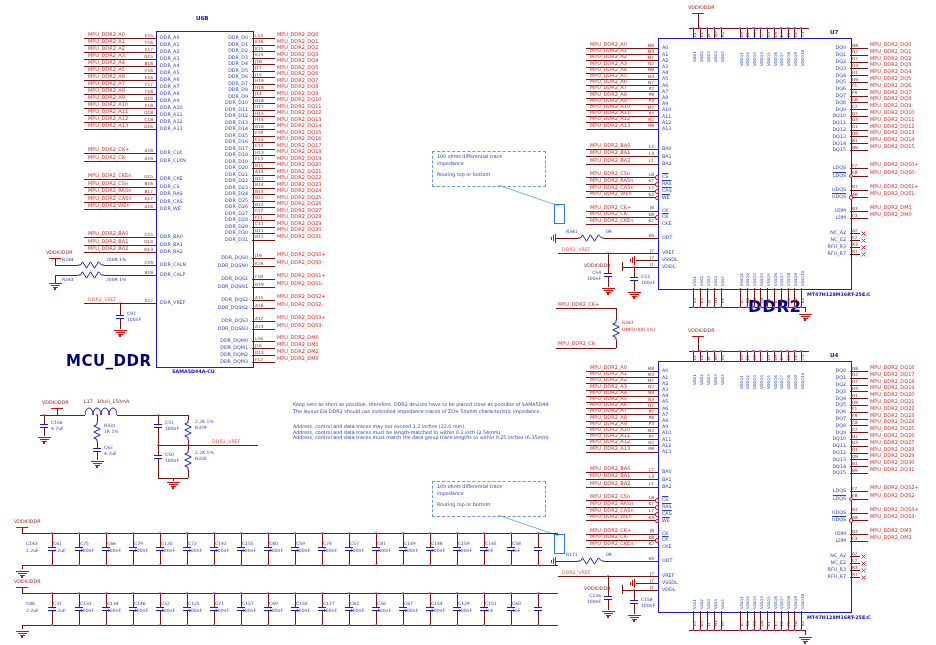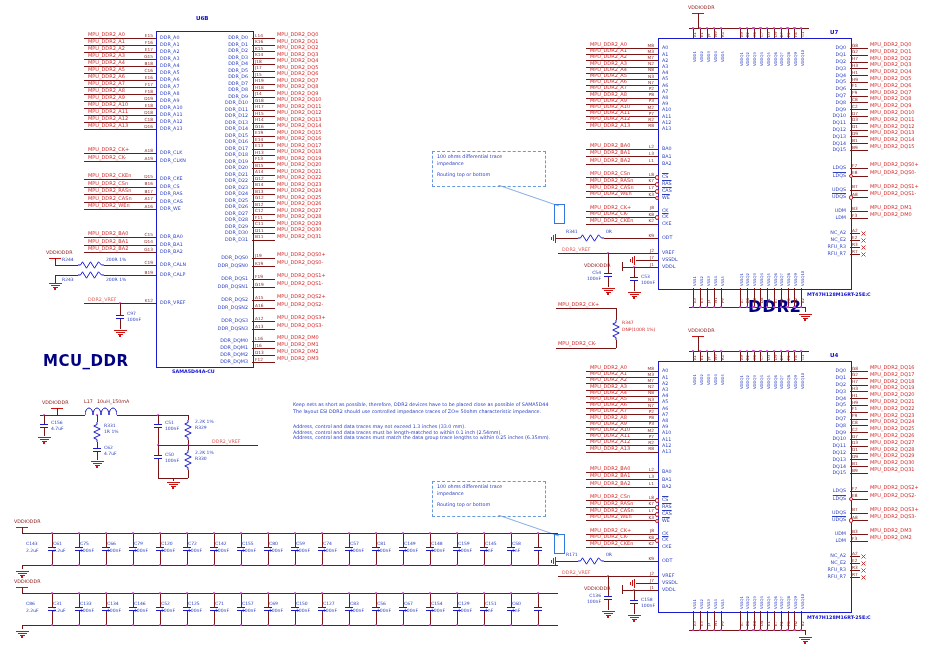--- a/index.html
+++ b/index.html
@@ -28,21 +28,21 @@
   .note{font-size:4.8px;color:#2b3fc0;line-height:5.5px;white-space:nowrap}
   .callout{border:1px dashed #6699dd;background:#fff}
   .hlrect{border:1px solid #3377dd}
   .chipbox{border:1.3px solid #1a1acc}
   .rot{transform-origin:0 0;transform:rotate(-90deg);font-size:3.8px;line-height:4px}
 </style>
 </head>
 <body>
 
 <div id="canvas">
-  <div class="abs title" style="left:43px;top:352px">MCU_DDR</div>
+  <div class="abs title" style="left:66px;top:352px">MCU_DDR</div>
   <div class="abs title" style="left:748px;top:297px;font-size:16.5px">DDR2</div>
 <div class="abs chipbox" style="left: 156px; top: 31px; width: 96px; height: 335px;"></div>
     <div class="abs ref" style="left: 196px; top: 15px;">U6B</div>
     <div class="abs part" style="left: 172px; top: 369px;">SAMA5D44A-CU</div>
     <div class="abs wire" style="left: 84px; top: 38px; width: 72px;"></div>
     <div class="abs sig" style="left: 88px; top: 32px;">MPU_DDR2_A0</div>
     <div class="abs pinn" style="left: 126px; top: 32.5px; width: 27px; text-align: right;">E15</div>
     <div class="abs pname" style="left: 160px; top: 35.4px;">DDR_A0</div>
     <div class="abs wire" style="left: 84px; top: 45px; width: 72px;"></div>
     <div class="abs sig" style="left: 88px; top: 39px;">MPU_DDR2_A1</div>

